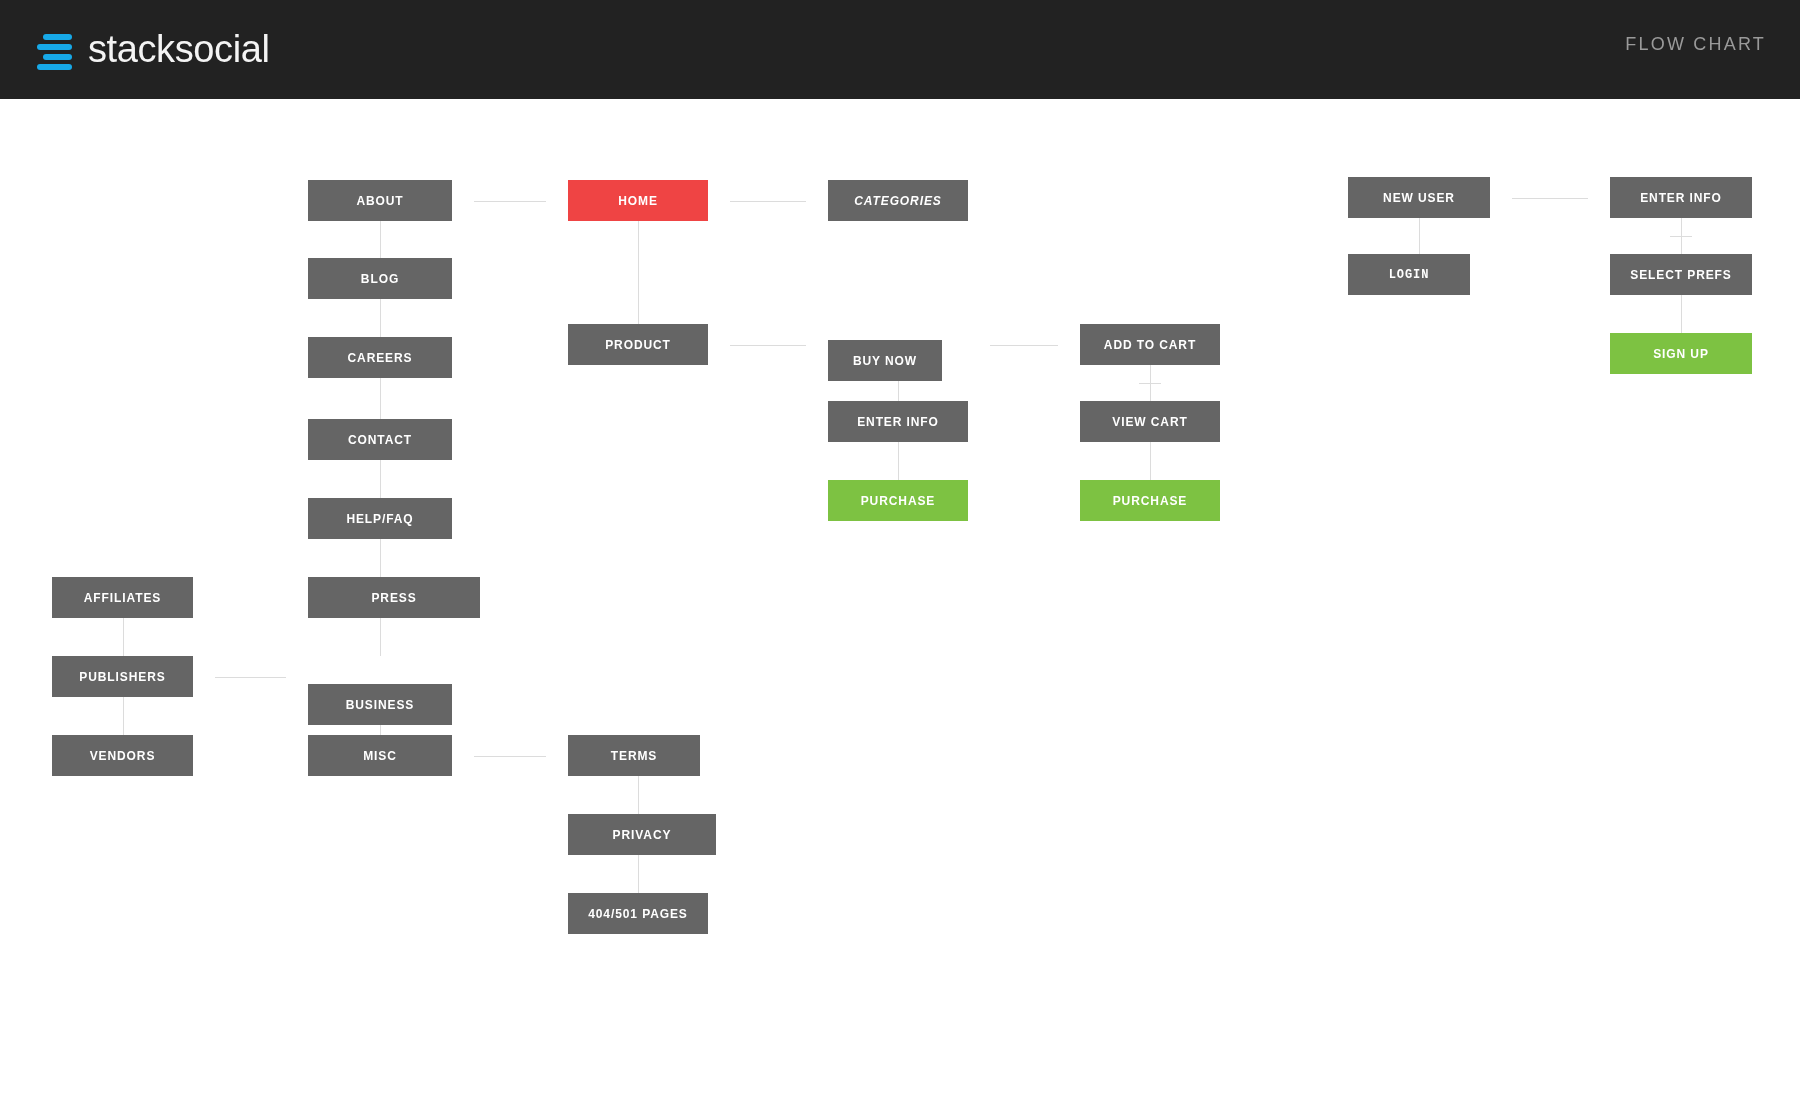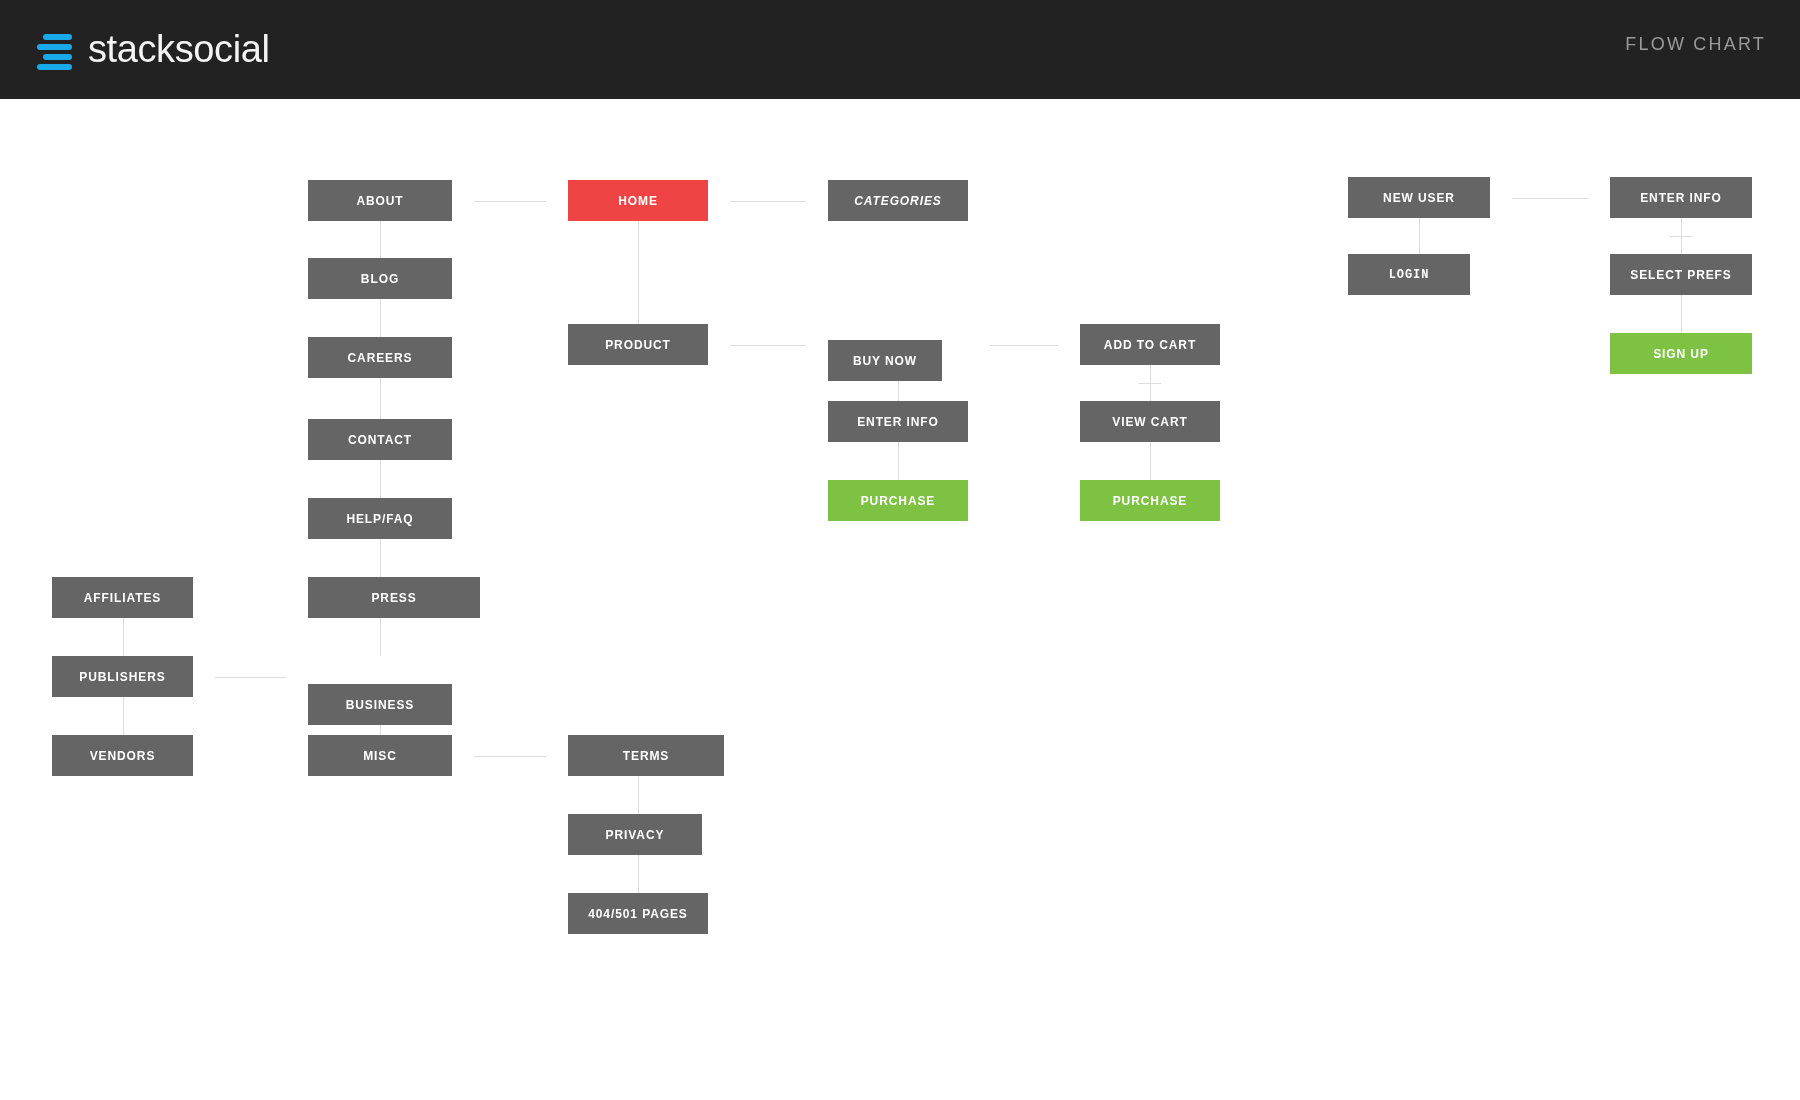--- a/index.html
+++ b/index.html
@@ -184,24 +184,24 @@
       </div>
       <div class="node" style="left: 52px; top: 636px; width: 141px;">
         <span>VENDORS</span>
       </div>
       <div class="node is-home" style="left: 568px; top: 81px; width: 140px;">
         <span>HOME</span>
       </div>
       <div class="node" style="left: 568px; top: 225px; width: 140px;">
         <span>PRODUCT</span>
       </div>
-      <div class="node" style="left: 568px; top: 636px; width: 156px;">
+      <div class="node" style="left: 568px; top: 636px; width: 132px;">
         <span>TERMS</span>
       </div>
-      <div class="node" style="left: 568px; top: 715px; width: 134px; text-align: center;">
+      <div class="node" style="left: 568px; top: 715px; width: 148px; text-align: center;">
         <span>PRIVACY</span>
       </div>
       <div class="node" style="left: 568px; top: 794px; width: 140px;">
         <span>404/501 PAGES</span>
       </div>
       <div class="node" style="left: 828px; top: 81px; width: 140px; font-style: italic;">
         <span>CATEGORIES</span>
       </div>
       <div class="node" style="left: 828px; top: 225px; width: 114px; margin-top: 16px;">
         <span>BUY NOW</span>

